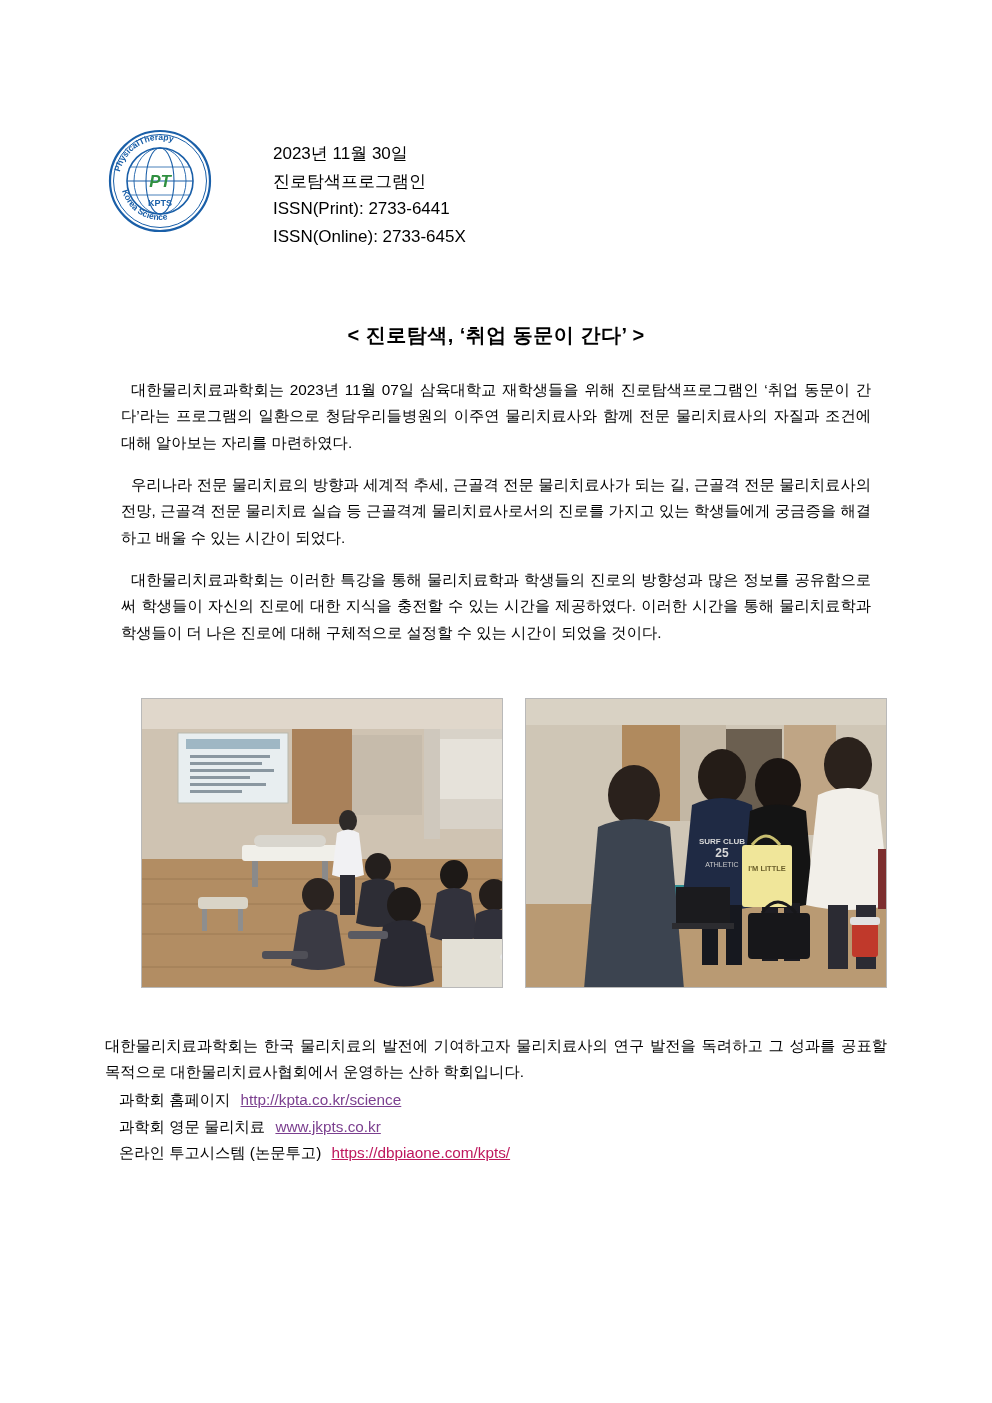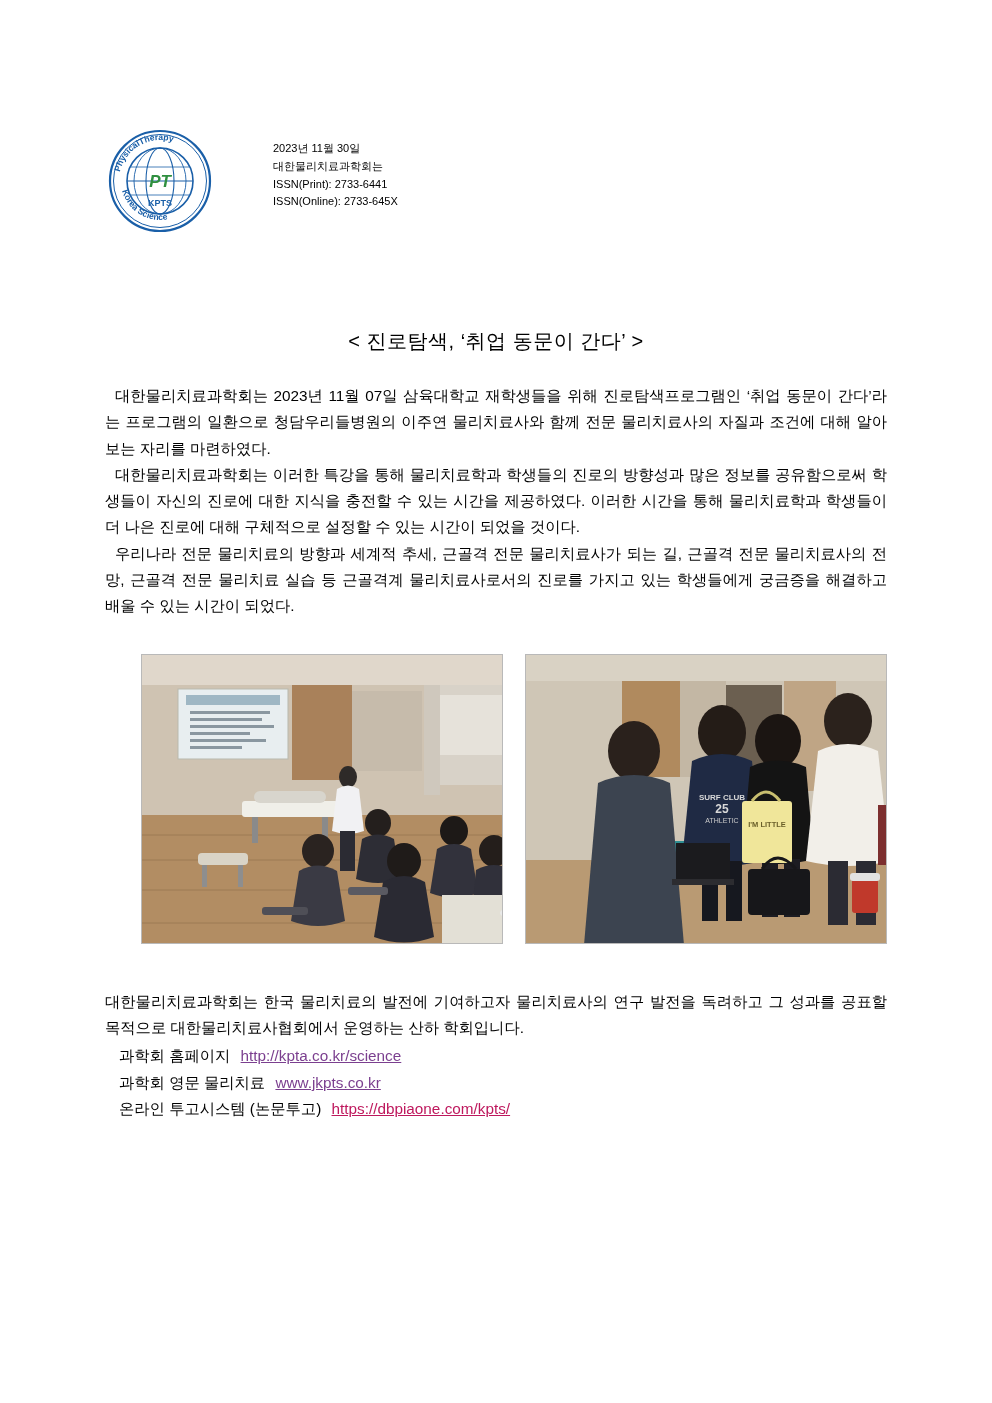--- a/index.html
+++ b/index.html
@@ -60,49 +60,49 @@
   }
   .eng-title {
     font-size: 21.5px;
     letter-spacing: 1.2px;
     line-height: 1.25;
   }
 
   .issn-block {
     margin-left: 58px;
     padding-top: 22px;
-    font-size: 11px;
+    font-size: 17px;
     line-height: 1.62;
     white-space: nowrap;
   }
 
   
   .article-title {
     text-align: center;
     font-size: 20px;
-    font-weight: normal;
-    margin-top: 92px;
+    font-weight: bold;
+    margin-top: 72px;
     letter-spacing: 0.5px;
   }
 
   .body-text {
     margin-top: 28px;
     font-size: 15.3px;
     line-height: 1.72;
     text-align: justify;
     text-justify: inter-ideograph;
   }
   .body-text p {
-    margin: 0;
+    margin: 16px;
     text-indent: 10px;
   }
 
   
   .photos {
-    margin-top: 34px;
+    margin-top: 52px;
     display: flex;
     gap: 22px;
     padding-left: 36px;
   }
   .photo {
     width: 370px;
     height: 290px;
     overflow: hidden;
     position: relative;
     border: 1px solid #b9b9b9;
@@ -157,32 +157,32 @@
           <textPath href="#arcBot" startOffset="8%">Korea        Science</textPath>
         </text>
         <text x="55" y="61" text-anchor="middle" font-family="'Liberation Sans', sans-serif" font-size="17" font-weight="bold" fill="#2f8f3f" font-style="italic">PT</text>
         <text x="55" y="80" text-anchor="middle" font-family="'Liberation Sans', sans-serif" font-size="9" font-weight="bold" fill="#1a5fa8">KPTS</text>
       </svg>
     </div>
 
 
     <div class="issn-block">
       <div>2023년 11월 30일</div>
-      <div>대한물리치료과학회는</div>
+      <div>진로탐색프로그램인</div>
       <div>ISSN(Print): 2733-6441</div>
       <div>ISSN(Online): 2733-645X</div>
     </div>
   </div>
 
   <div class="article-title">&lt; 진로탐색, ‘취업 동문이 간다’ &gt;</div>
 
   <div class="body-text">
     <p>대한물리치료과학회는 2023년 11월 07일 삼육대학교 재학생들을 위해 진로탐색프로그램인 ‘취업 동문이 간다’라는 프로그램의 일환으로 청담우리들병원의 이주연 물리치료사와 함께 전문 물리치료사의 자질과 조건에 대해 알아보는 자리를 마련하였다.</p>
+    <p>우리나라 전문 물리치료의 방향과 세계적 추세, 근골격 전문 물리치료사가 되는 길, 근골격 전문 물리치료사의 전망, 근골격 전문 물리치료 실습 등 근골격계 물리치료사로서의 진로를 가지고 있는 학생들에게 궁금증을 해결하고 배울 수 있는 시간이 되었다.</p>
     <p>대한물리치료과학회는 이러한 특강을 통해 물리치료학과 학생들의 진로의 방향성과 많은 정보를 공유함으로써 학생들이 자신의 진로에 대한 지식을 충전할 수 있는 시간을 제공하였다. 이러한 시간을 통해 물리치료학과 학생들이 더 나은 진로에 대해 구체적으로 설정할 수 있는 시간이 되었을 것이다.</p>
-    <p>우리나라 전문 물리치료의 방향과 세계적 추세, 근골격 전문 물리치료사가 되는 길, 근골격 전문 물리치료사의 전망, 근골격 전문 물리치료 실습 등 근골격계 물리치료사로서의 진로를 가지고 있는 학생들에게 궁금증을 해결하고 배울 수 있는 시간이 되었다.</p>
   </div>
 
   <div class="photos">
 
     <div class="photo">
       <svg width="370" height="290" viewBox="0 0 370 290">
 
         <rect x="0" y="0" width="370" height="160" fill="#cfc3b2"></rect>
         <rect x="0" y="0" width="370" height="30" fill="#e0d7cb"></rect>
 

